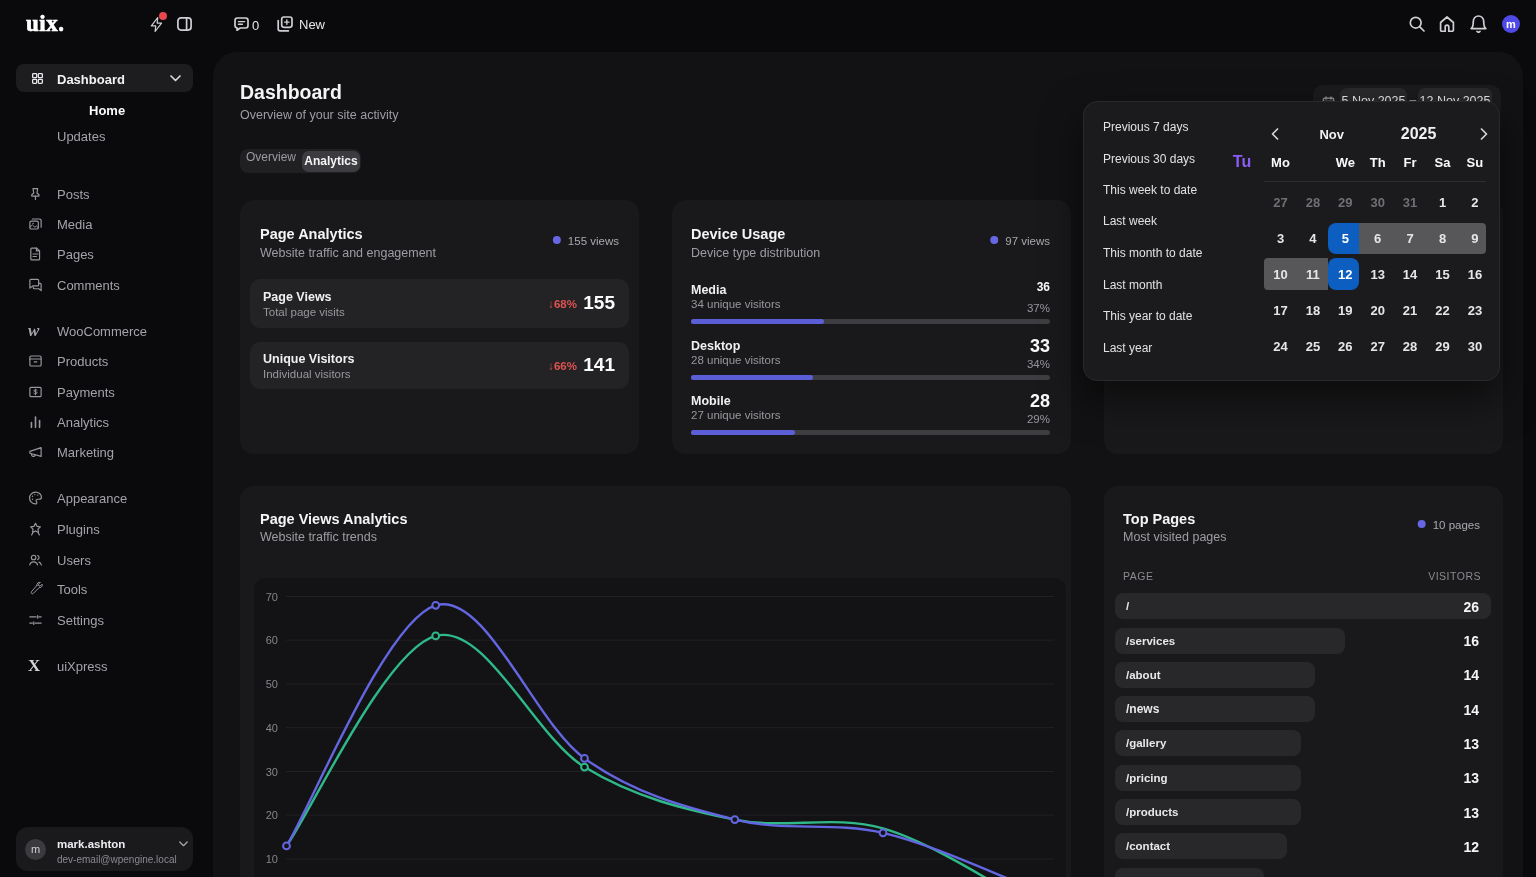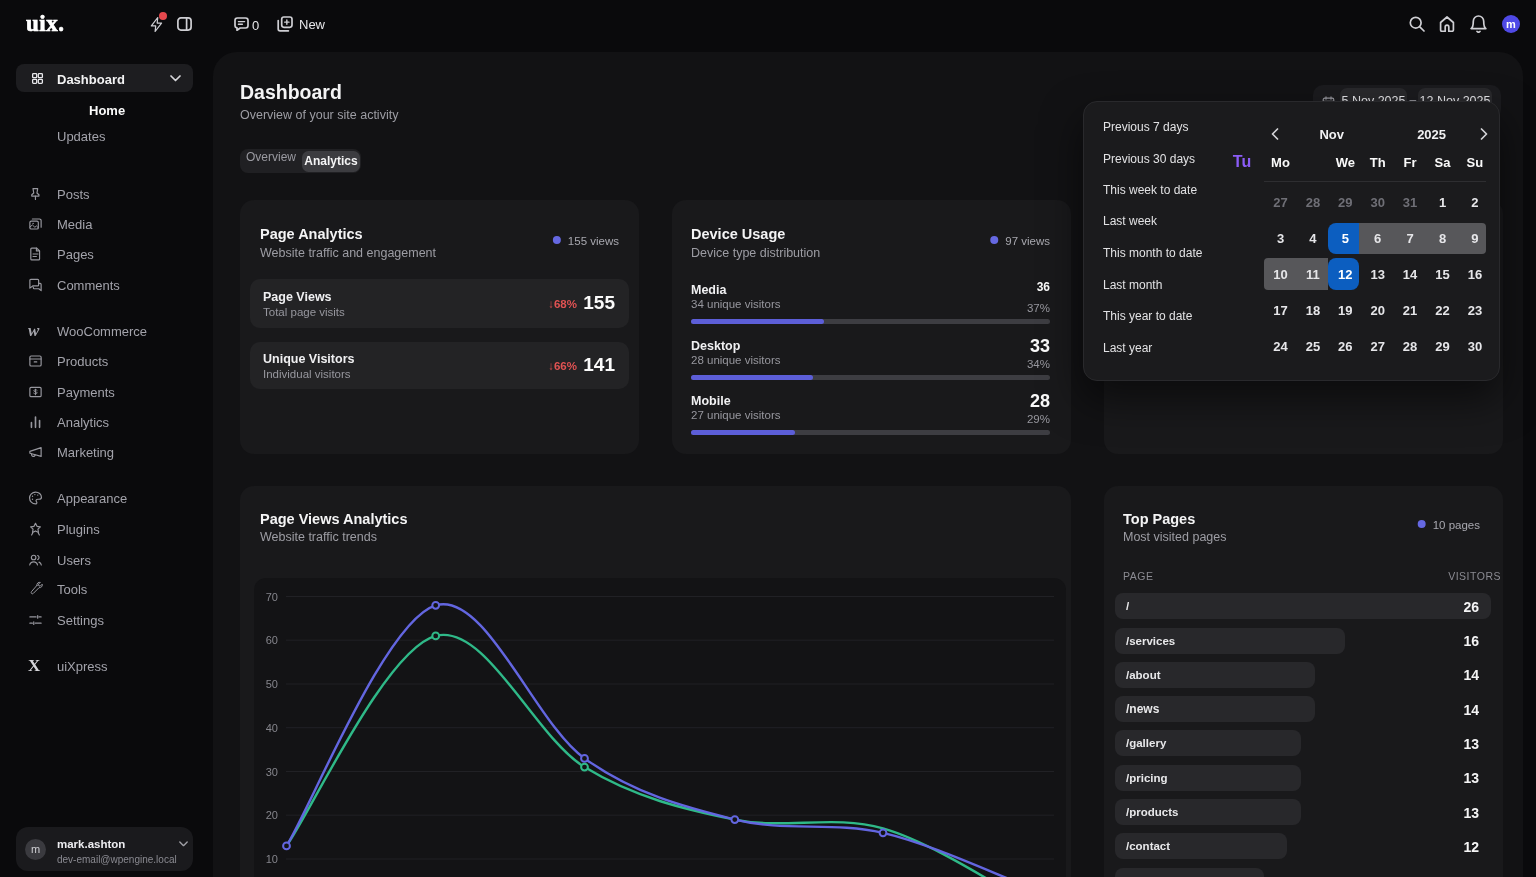--- a/index.html
+++ b/index.html
@@ -318,21 +318,21 @@
         <circle cx="629" cy="254.8" r="3.4" stroke="#6366e0"></circle>
       </g>
     </svg>
   </div>
 
   <div class="card" style="left:1104px; top:486px; width:399px; height:391px; border-radius:14px 14px 0 0;"></div>
   <div class="ctitle" style="left:1123px; top:510.5px;">Top Pages</div>
   <div class="csub" style="left:1123px; top:530px;">Most visited pages</div>
   <div class="badge" style="left:1480px; top:518.5px;"><span class="dot"></span>10 pages</div>
   <div class="abs" style="left:1123px; top:570px; font-size:10.5px; letter-spacing:0.5px; color:#8b8b92;">PAGE</div>
-  <div class="abs" style="left:1481px; top:570px; font-size:10.5px; letter-spacing:0.5px; color:#8b8b92; transform:translateX(-100%);margin-left:20px;">VISITORS</div>
+  <div class="abs" style="left:1481px; top:570px; font-size:10.5px; letter-spacing:0.5px; color:#8b8b92; transform:translateX(-100%);">VISITORS</div>
   <div class="abs" style="left:1115px; top:593.2px; width:376px; height:26px; background:#28282b; border-radius:8px;"></div>
   <div class="abs" style="left:1126px; top:593.2px; height:26px; line-height:26px; font-size:11.5px; font-weight:600; color:#e8e8ea;">/</div>
   <div class="abs" style="left:1479px; top:598.7px; font-size:14px; font-weight:700; color:#f4f4f5; transform:translateX(-100%);">26</div>
   <div class="abs" style="left:1115px; top:627.5px; width:230px; height:26px; background:#28282b; border-radius:8px;"></div>
   <div class="abs" style="left:1126px; top:627.5px; height:26px; line-height:26px; font-size:11.5px; font-weight:600; color:#e8e8ea;">/services</div>
   <div class="abs" style="left:1479px; top:633.0px; font-size:14px; font-weight:700; color:#f4f4f5; transform:translateX(-100%);">16</div>
   <div class="abs" style="left:1115px; top:661.8px; width:200px; height:26px; background:#28282b; border-radius:8px;"></div>
   <div class="abs" style="left:1126px; top:661.8px; height:26px; line-height:26px; font-size:11.5px; font-weight:600; color:#e8e8ea;">/about</div>
   <div class="abs" style="left:1479px; top:667.3px; font-size:14px; font-weight:700; color:#f4f4f5; transform:translateX(-100%);">14</div>
   <div class="abs" style="left:1115px; top:696.1px; width:200px; height:26px; background:#28282b; border-radius:8px;"></div>
@@ -366,21 +366,21 @@
       <svg width="8" height="12" viewBox="0 0 8 12">
         <path d="M6.5 1 1.5 6l5 5" class="ic" style="stroke:#d4d4d8"></path>
       </svg>
     </div>
   <div class="abs" style="left:1480px; top:128px;">
       <svg width="8" height="12" viewBox="0 0 8 12">
         <path d="M1.5 1l5 5-5 5" class="ic" style="stroke:#d4d4d8"></path>
       </svg>
     </div>
   <div class="abs popc" style="left:1331.7px; top:133.5px; font-size:13px; font-weight:600; color:#f0f0f2;">Nov</div>
-  <div class="abs popc" style="left:1418.6px; top:133.5px; font-size:13px; font-weight:600; color:#f0f0f2;margin-left:13px;">2025</div>
+  <div class="abs popc" style="left:1418.6px; top:133.5px; font-size:16px; font-weight:600; color:#f0f0f2;">2025</div>
   <div class="abs popc" style="left:1280.5px; top:161.5px; font-size:13px; font-weight:700; color:#fafafa;">Mo</div>
   <div class="abs popc" style="left:1242px; top:161.5px; font-size:16px; font-weight:700; color:#8b5cf6;">Tu</div>
   <div class="abs popc" style="left:1345.3px; top:161.5px; font-size:13px; font-weight:700; color:#fafafa;">We</div>
   <div class="abs popc" style="left:1377.7px; top:161.5px; font-size:13px; font-weight:700; color:#fafafa;">Th</div>
   <div class="abs popc" style="left:1410.1px; top:161.5px; font-size:13px; font-weight:700; color:#fafafa;">Fr</div>
   <div class="abs popc" style="left:1442.5px; top:161.5px; font-size:13px; font-weight:700; color:#fafafa;">Sa</div>
   <div class="abs popc" style="left:1474.9px; top:161.5px; font-size:13px; font-weight:700; color:#fafafa;">Su</div>
   <div class="abs" style="left:1264.2px; top:181.2px; width:221.5px; height:1px; background:#2e2e31;"></div>
   <div class="abs" style="left:1359.1px; top:222.5px; width:126.6px; height:31.5px; background:#57575a; border-radius:0 4px 4px 0;"></div>
   <div class="abs" style="left:1264.2px; top:258.4px; width:64.2px; height:31.5px; background:#57575a; border-radius:4px 0 0 4px;"></div>

